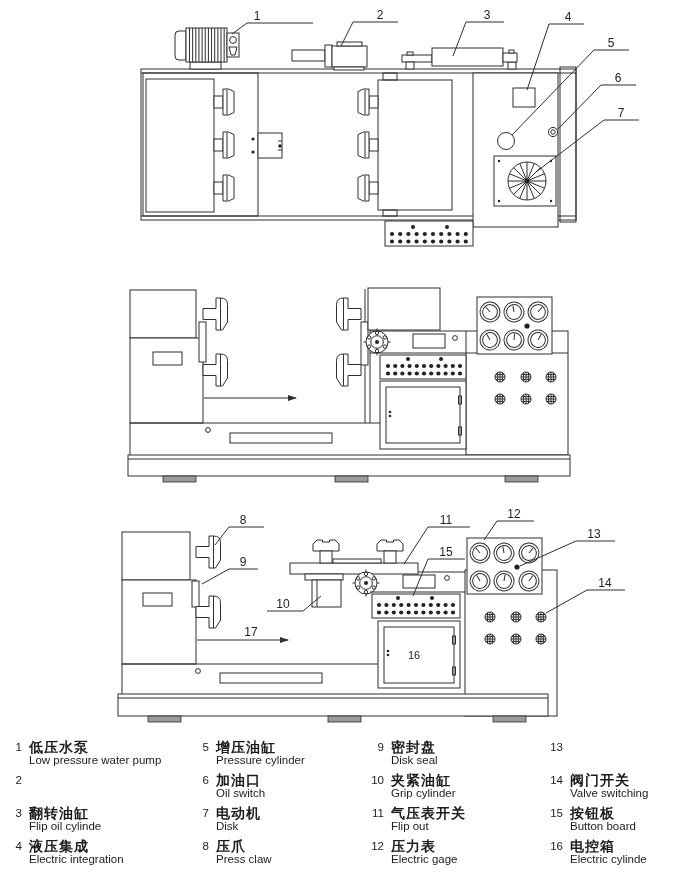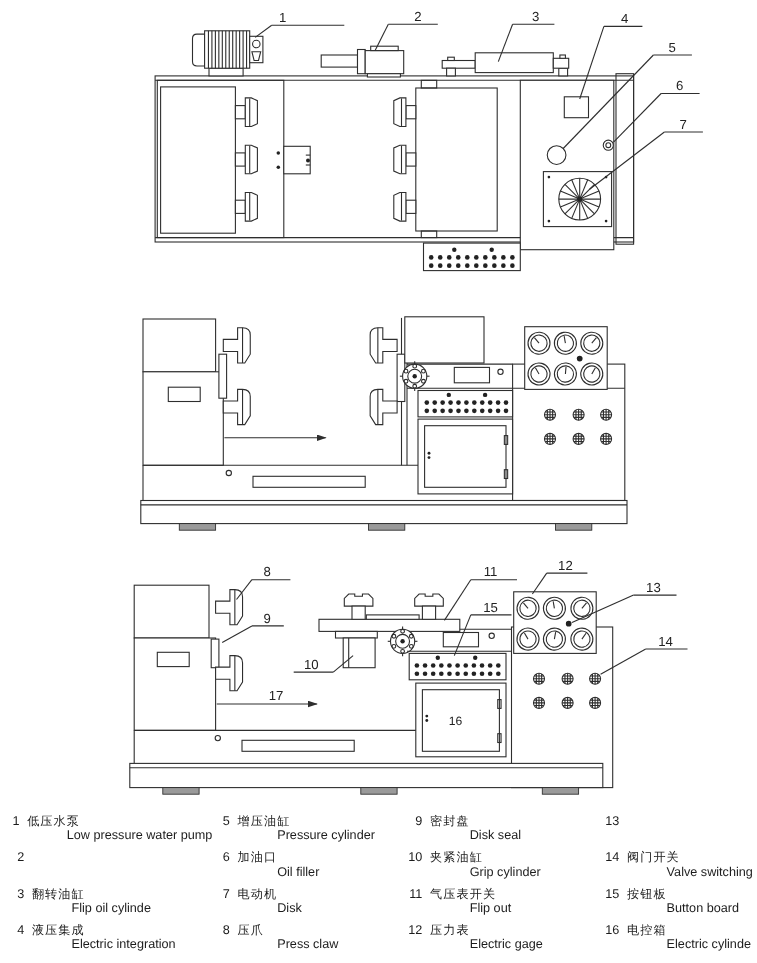--- a/index.html
+++ b/index.html
@@ -11,22 +11,22 @@
   .dot{fill:#222;stroke:none;}
   .foot{fill:#9a9a9a;stroke:#2e2e2e;stroke-width:.8;}
   .cn{font-family:"Liberation Sans","DejaVu Sans",sans-serif;font-size:12px;fill:#222;
       text-anchor:middle;}
   .cn16{font-size:11px;}
   .legend{position:absolute;left:6px;top:741px;display:grid;
           grid-template-columns:187px 175px 179px 1fr;
           grid-template-rows:repeat(4,33px);grid-auto-flow:column;color:#1c1c1c;}
   .li{display:flex;align-items:flex-start;}
   .num{width:16px;text-align:right;margin-right:7px;font-size:11.5px;line-height:13px;}
-  .zh{display:block;font-size:11px;line-height:13px;letter-spacing:1px;white-space:nowrap;}
-  .en{display:block;font-size:11.5px;line-height:12px;white-space:nowrap;margin-left:36px;}
+  .zh{display:block;font-size:14px;line-height:13px;letter-spacing:1px;white-space:nowrap;font-weight:bold;}
+  .en{display:block;font-size:11.5px;line-height:12px;white-space:nowrap;}
 </style>
 </head>
 <body>
 
 <div class="page">
 <svg width="688" height="738" viewBox="0 0 688 738">
   <defs>
     <marker id="arr" markerWidth="10" markerHeight="8" refX="8" refY="3" orient="auto" markerUnits="userSpaceOnUse">
       <path d="M0 0 L9 3 L0 6 Z" fill="#2e2e2e"></path>
     </marker>
@@ -525,21 +525,21 @@
     <span class="num">5</span>
     <span class="txt">
       <span class="zh">增压油缸</span>
       <span class="en">Pressure cylinder</span>
     </span>
   </div>
   <div class="li">
     <span class="num">6</span>
     <span class="txt">
       <span class="zh">加油口</span>
-      <span class="en">Oil filler</span>
+      <span class="en">Oil switch</span>
     </span>
   </div>
   <div class="li">
     <span class="num">7</span>
     <span class="txt">
       <span class="zh">电动机</span>
       <span class="en">Disk</span>
     </span>
   </div>
   <div class="li">

